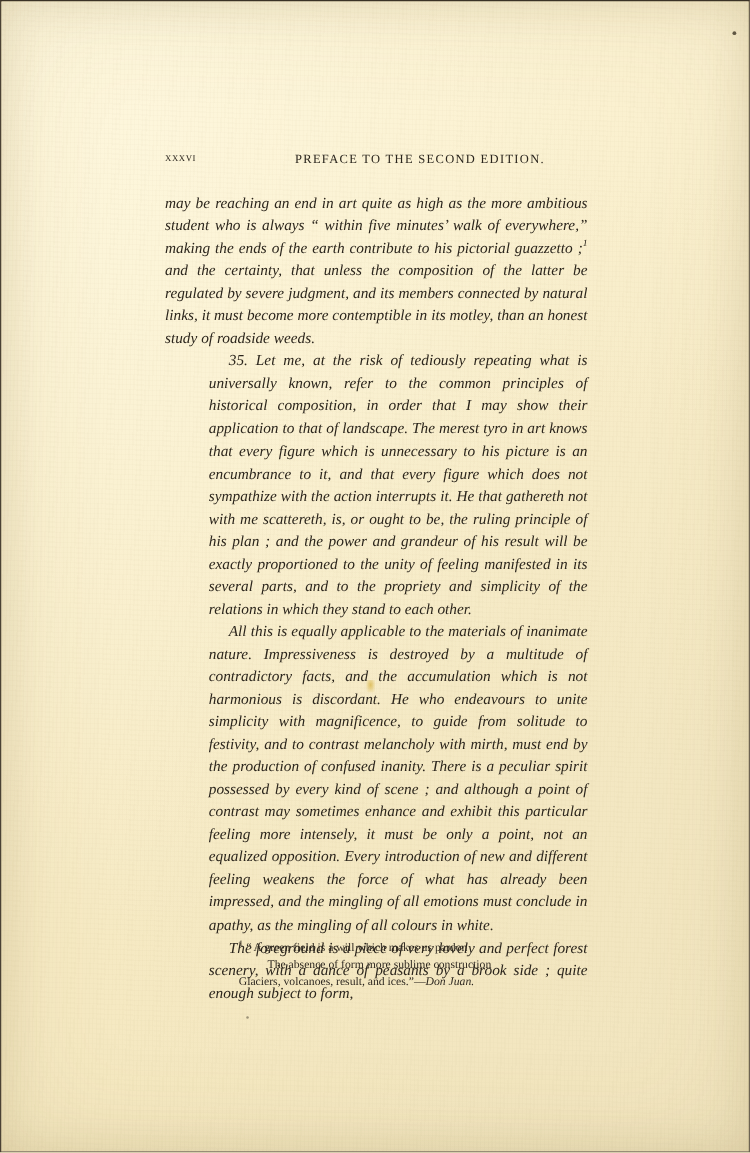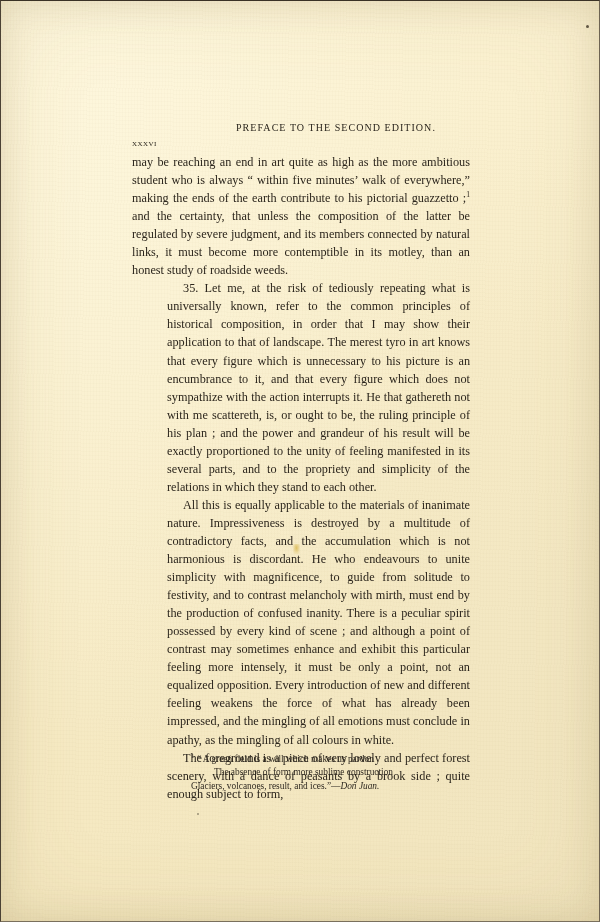--- a/index.html
+++ b/index.html
@@ -63,21 +63,20 @@
     color: #24201a;
   }
   .folio {
     position: absolute;
     left: 0;
     top: 0;
     font-size: 10.2px;
     letter-spacing: .45px;
     font-variant: small-caps;
     color: #2a251d;
-    margin-top: 16px;
   }
   .runtitle {
     position: absolute;
     left: 104px;
     top: 1px;
     font-size: 10px;
     letter-spacing: 1.05px;
     color: #2a251d;
     text-transform: uppercase;
     white-space: nowrap;
@@ -89,20 +88,21 @@
     color: #2b251c;
     font-size: 12.25px;
     line-height: 18.05px;
     text-align: justify;
   }
   .body p {
     margin: 0 0 0 0;
     text-indent: 0;
     -webkit-hyphens: none;
     hyphens: none;
+    font-style: italic;
   }
   .body p.indent {
     text-indent: 16px;
     margin-left: 35px;
   }
   .sup {
     font-size: 7.6px;
     vertical-align: super;
     line-height: 0;
   }

